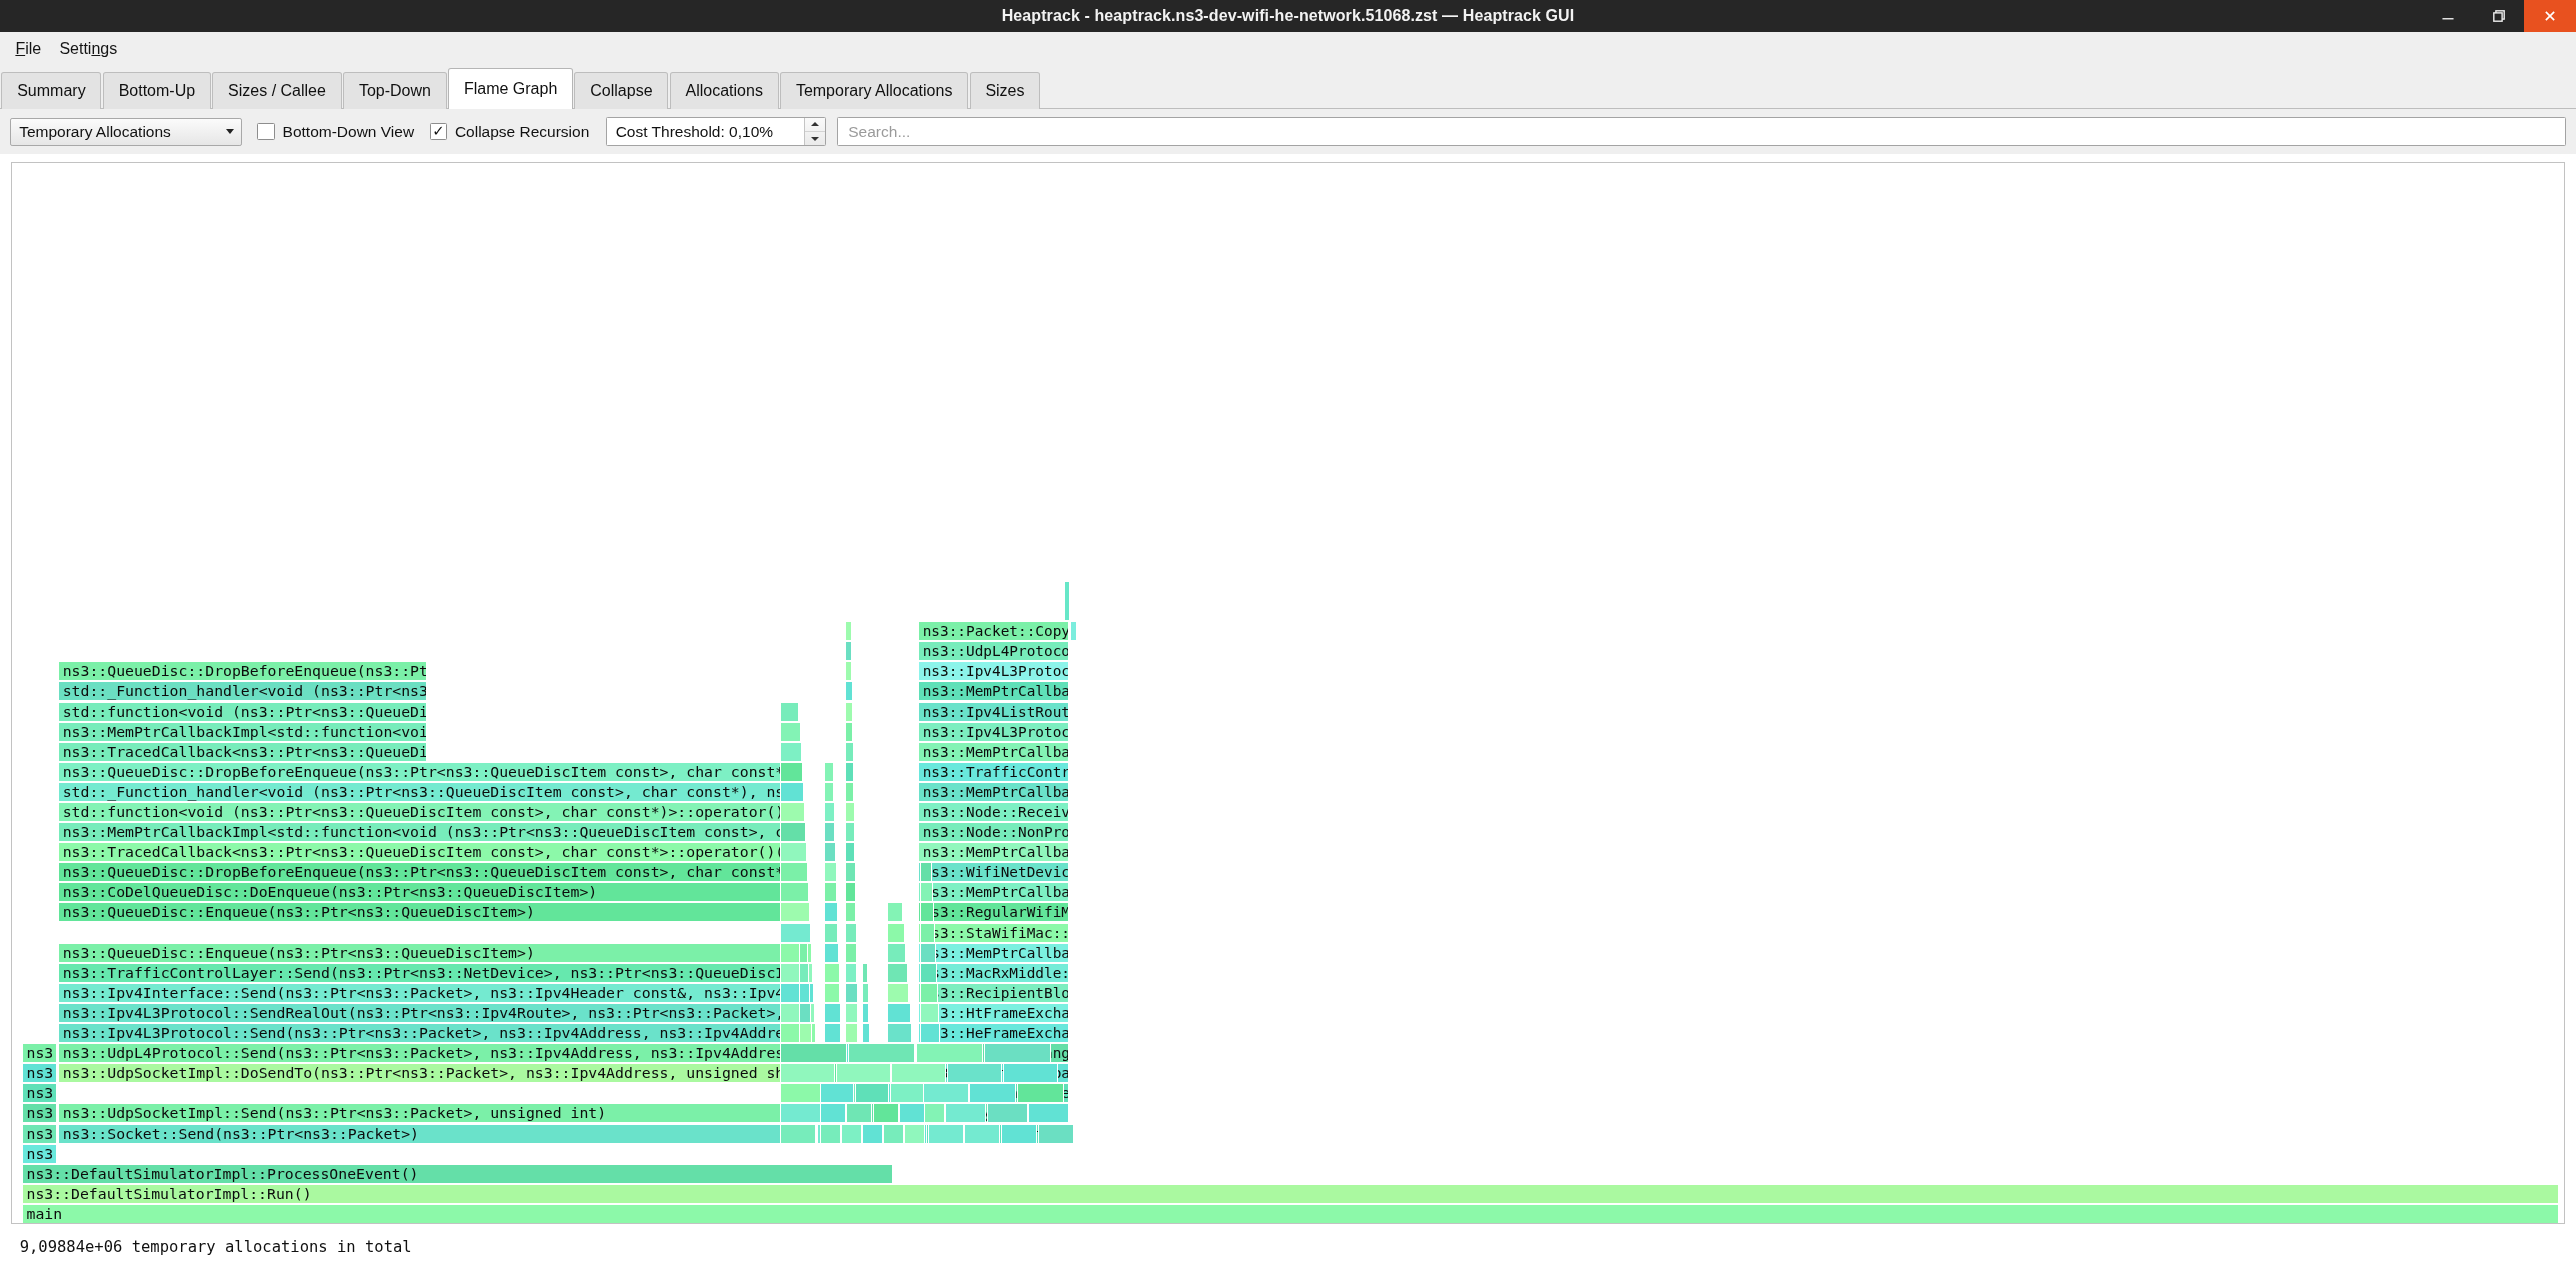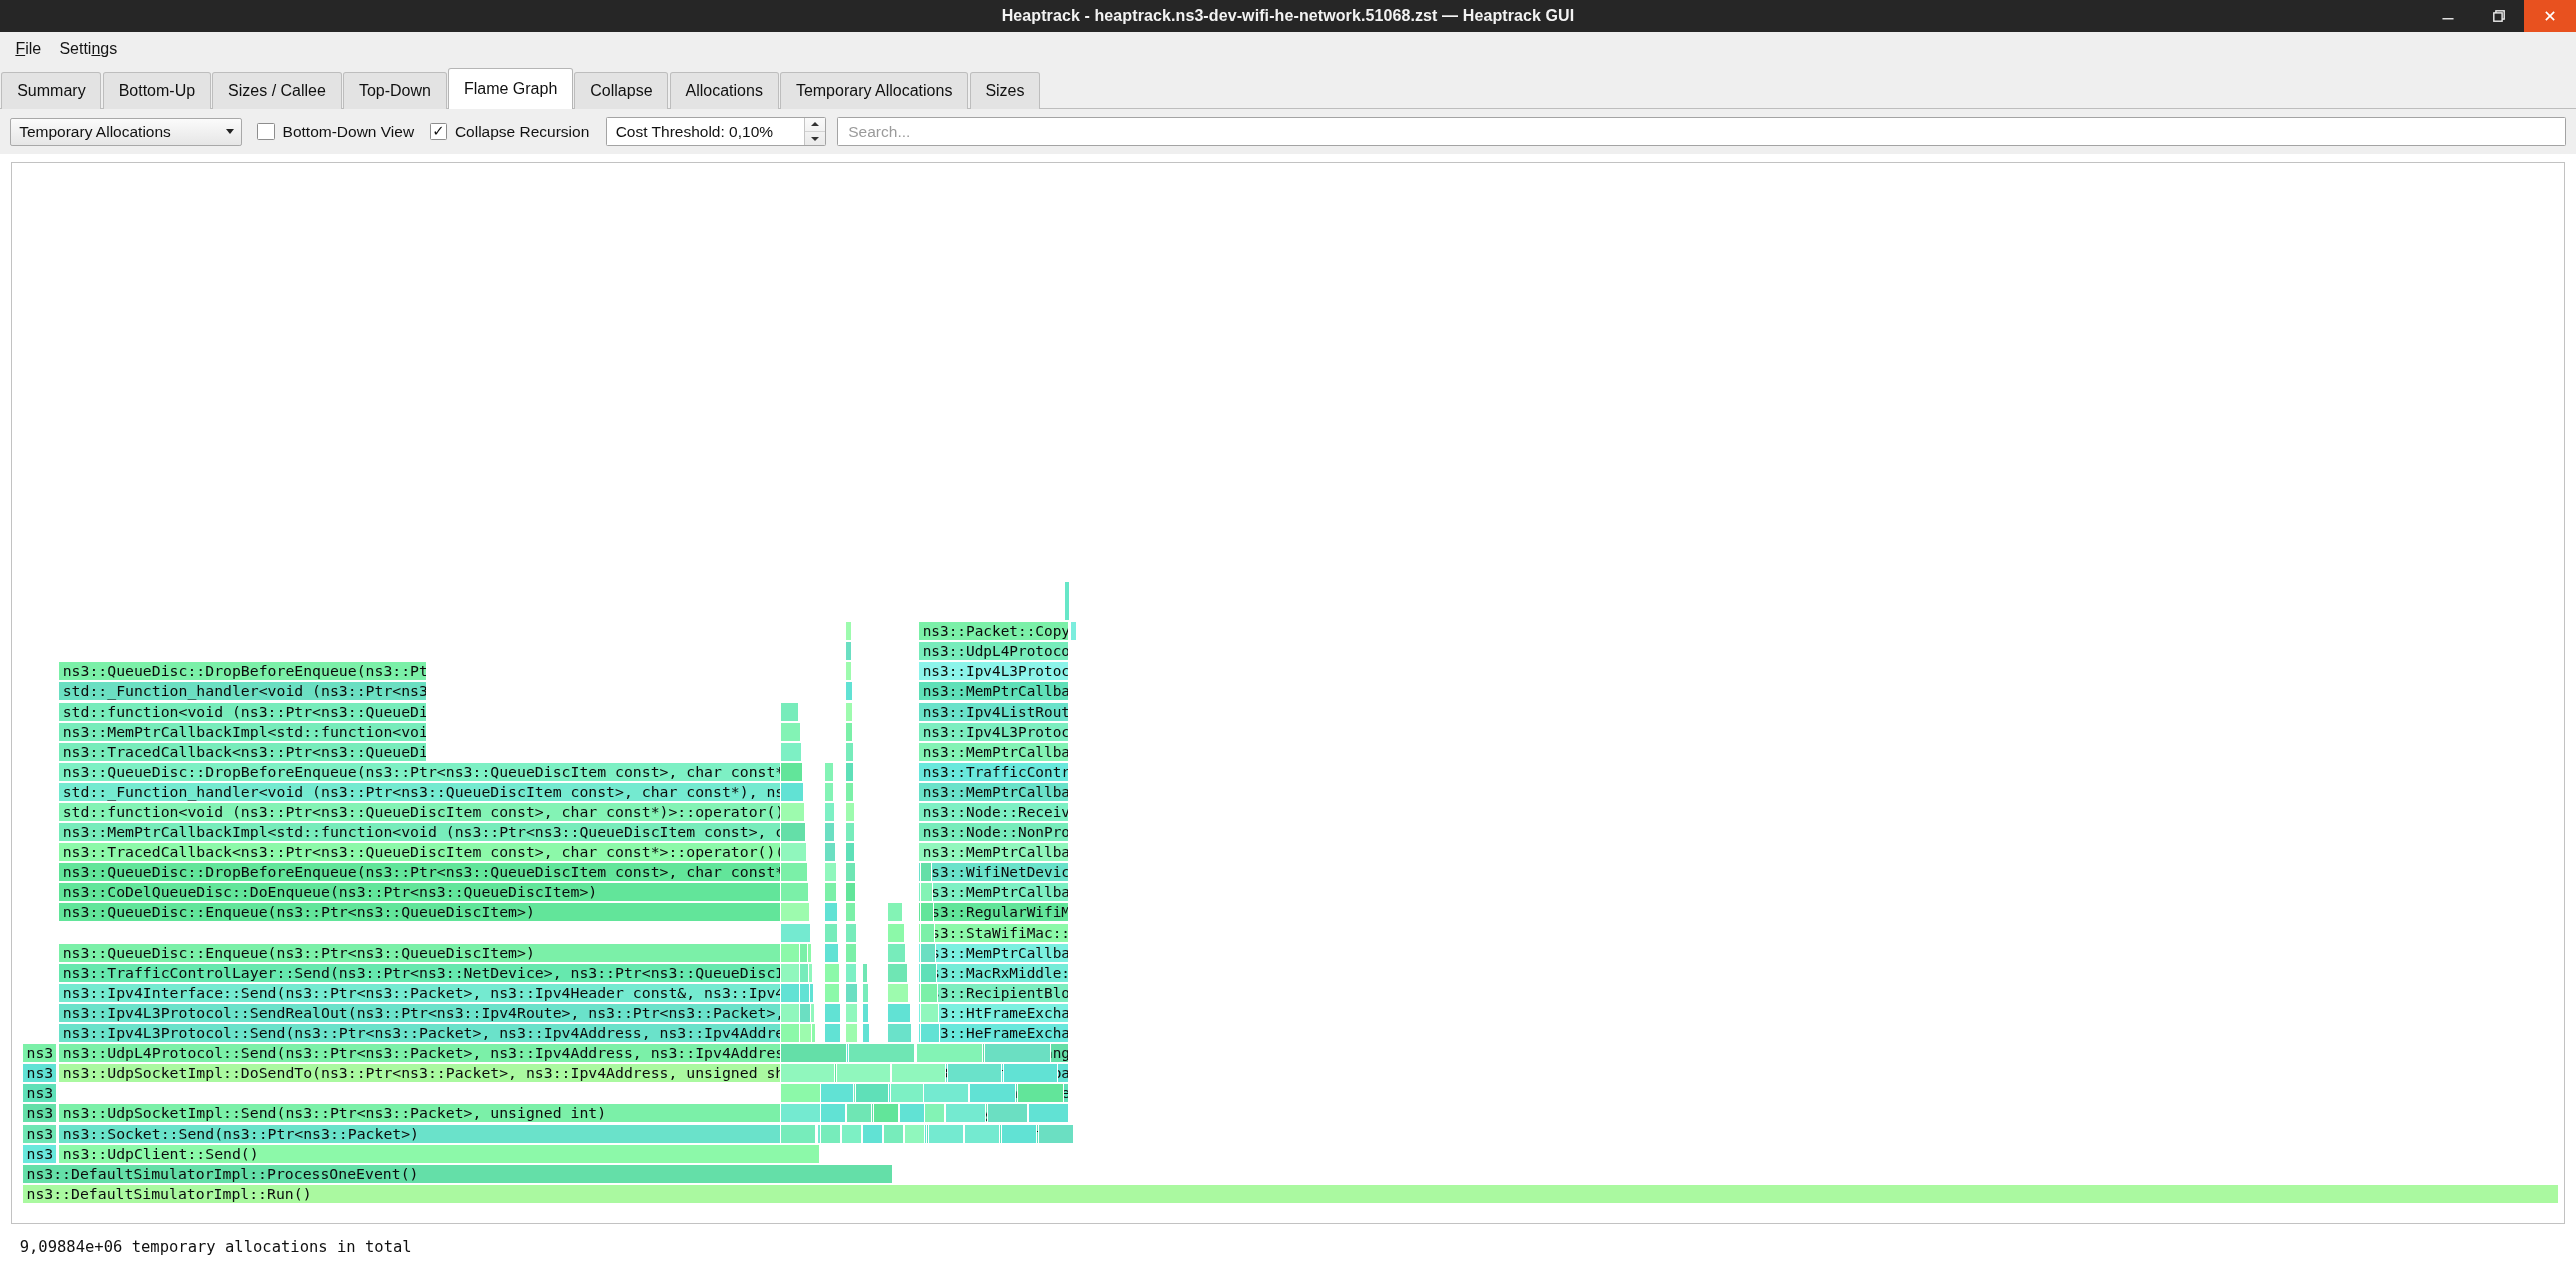--- a/index.html
+++ b/index.html
@@ -358,28 +358,28 @@
     </div>
     <div class="fbox prop" style="left: 46px; top: 900px; width: 762px; height: 20px; background: rgb(170, 249, 160);">
       <span>ns3::UdpSocketImpl::DoSendTo(ns3::Ptr&lt;ns3::Packet&gt;, ns3::Ipv4Address, unsigned short, unsigned char)</span>
     </div>
     <div class="fbox prop" style="left: 46px; top: 940px; width: 762px; height: 20px; background: rgb(123, 240, 168);">
       <span>ns3::UdpSocketImpl::Send(ns3::Ptr&lt;ns3::Packet&gt;, unsigned int)</span>
     </div>
     <div class="fbox prop" style="left: 46px; top: 961px; width: 762px; height: 20px; background: rgb(106, 226, 202);">
       <span>ns3::Socket::Send(ns3::Ptr&lt;ns3::Packet&gt;)</span>
     </div>
-    <div class="fbox prop" style="left: 46px; top: 981px; width: 762px; height: 20px; background: rgb(140, 249, 169);">
-      <span>ns3::UdpClient::Send()</span>
-    </div>
     <div class="fbox prop" style="left: 9.8px; top: 1001px; width: 871px; height: 20px; background: rgb(100, 223, 168);">
       <span>ns3::DefaultSimulatorImpl::ProcessOneEvent()</span>
     </div>
     <div class="fbox prop" style="left: 9.8px; top: 1021px; width: 2537px; height: 20px; background: rgb(170, 249, 160);">
       <span>ns3::DefaultSimulatorImpl::Run()</span>
+    </div>
+    <div class="fbox prop" style="left: 9.8px; top: 1041px; width: 2537px; height: 20px; background: rgb(140, 249, 169);">
+      <span>main</span>
     </div>
     <div class="fbox prop" style="left: 9.8px; top: 880px; width: 35px; height: 20px; background: rgb(123, 240, 168);">
       <span>ns3::I</span>
     </div>
     <div class="fbox prop" style="left: 9.8px; top: 900px; width: 35px; height: 20px; background: rgb(97, 226, 212);">
       <span>ns3::T</span>
     </div>
     <div class="fbox prop" style="left: 9.8px; top: 920px; width: 35px; height: 20px; background: rgb(95, 224, 184);">
       <span>ns3::T</span>
     </div>

